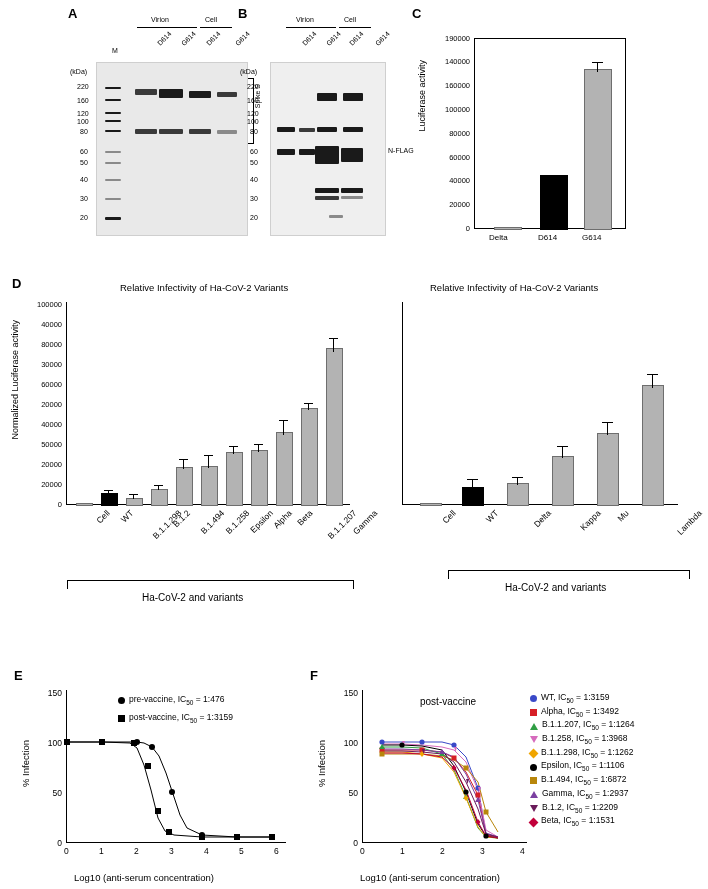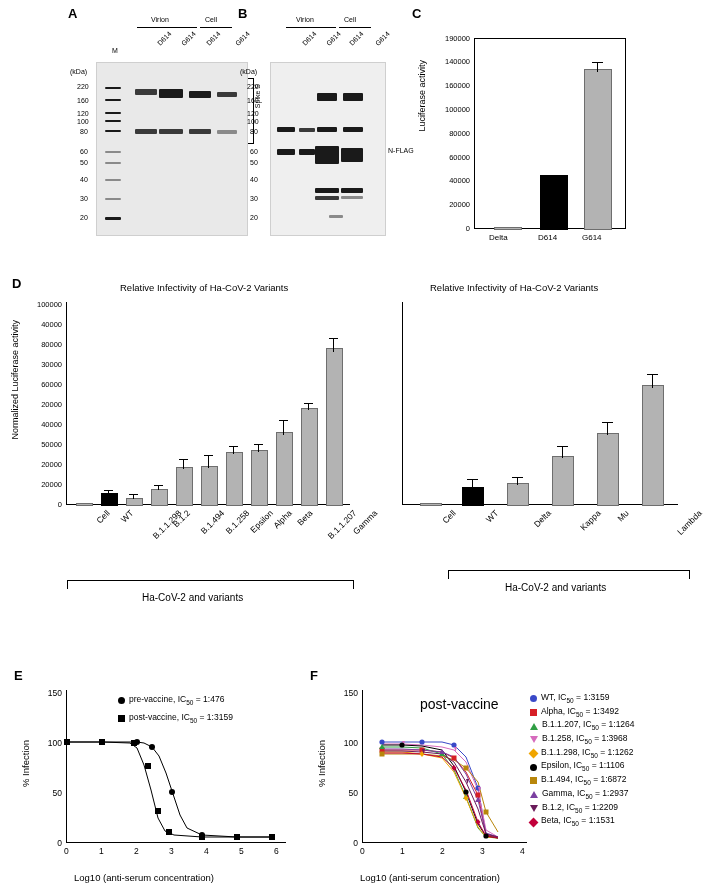--- a/index.html
+++ b/index.html
@@ -350,21 +350,21 @@
     <span class="lg-marker" style="background:#000;"></span>
     <span>post-vaccine, IC<sub>50</sub> = 1:3159</span>
   </div>
 </div>
 
 <div class="abs" style="left:74px;top:872px;font-size:9.5px;">Log10 (anti-serum concentration)</div>
 
 <div class="panel-letter" style="left:310px;top:668px;">F</div>
 
 <div class="abs vtext" style="left:316px;top:740px;font-size:9.5px;">% Infection</div>
-<div class="abs" style="left:420px;top:696px;font-size:14px;">post-vaccine</div>
+<div class="abs" style="left:420px;top:696px;font-size:10px;">post-vaccine</div>
 
 <div class="abs" id="panelF" style="left:330px;top:690px;width:200px;height:180px;">
   <div class="axisline" style="left:32px;top:0;width:1px;height:152px;"></div>
   <div class="axisline" style="left:32px;top:152px;width:165px;height:1px;"></div>
 
   <div class="ticklabel" style="left:0px;top:148px;width:28px;font-size:8.5px;">0</div>
   <div class="ticklabel" style="left:0px;top:98px;width:28px;font-size:8.5px;">50</div>
   <div class="ticklabel" style="left:0px;top:48px;width:28px;font-size:8.5px;">100</div>
   <div class="ticklabel" style="left:0px;top:-2px;width:28px;font-size:8.5px;">150</div>
 

